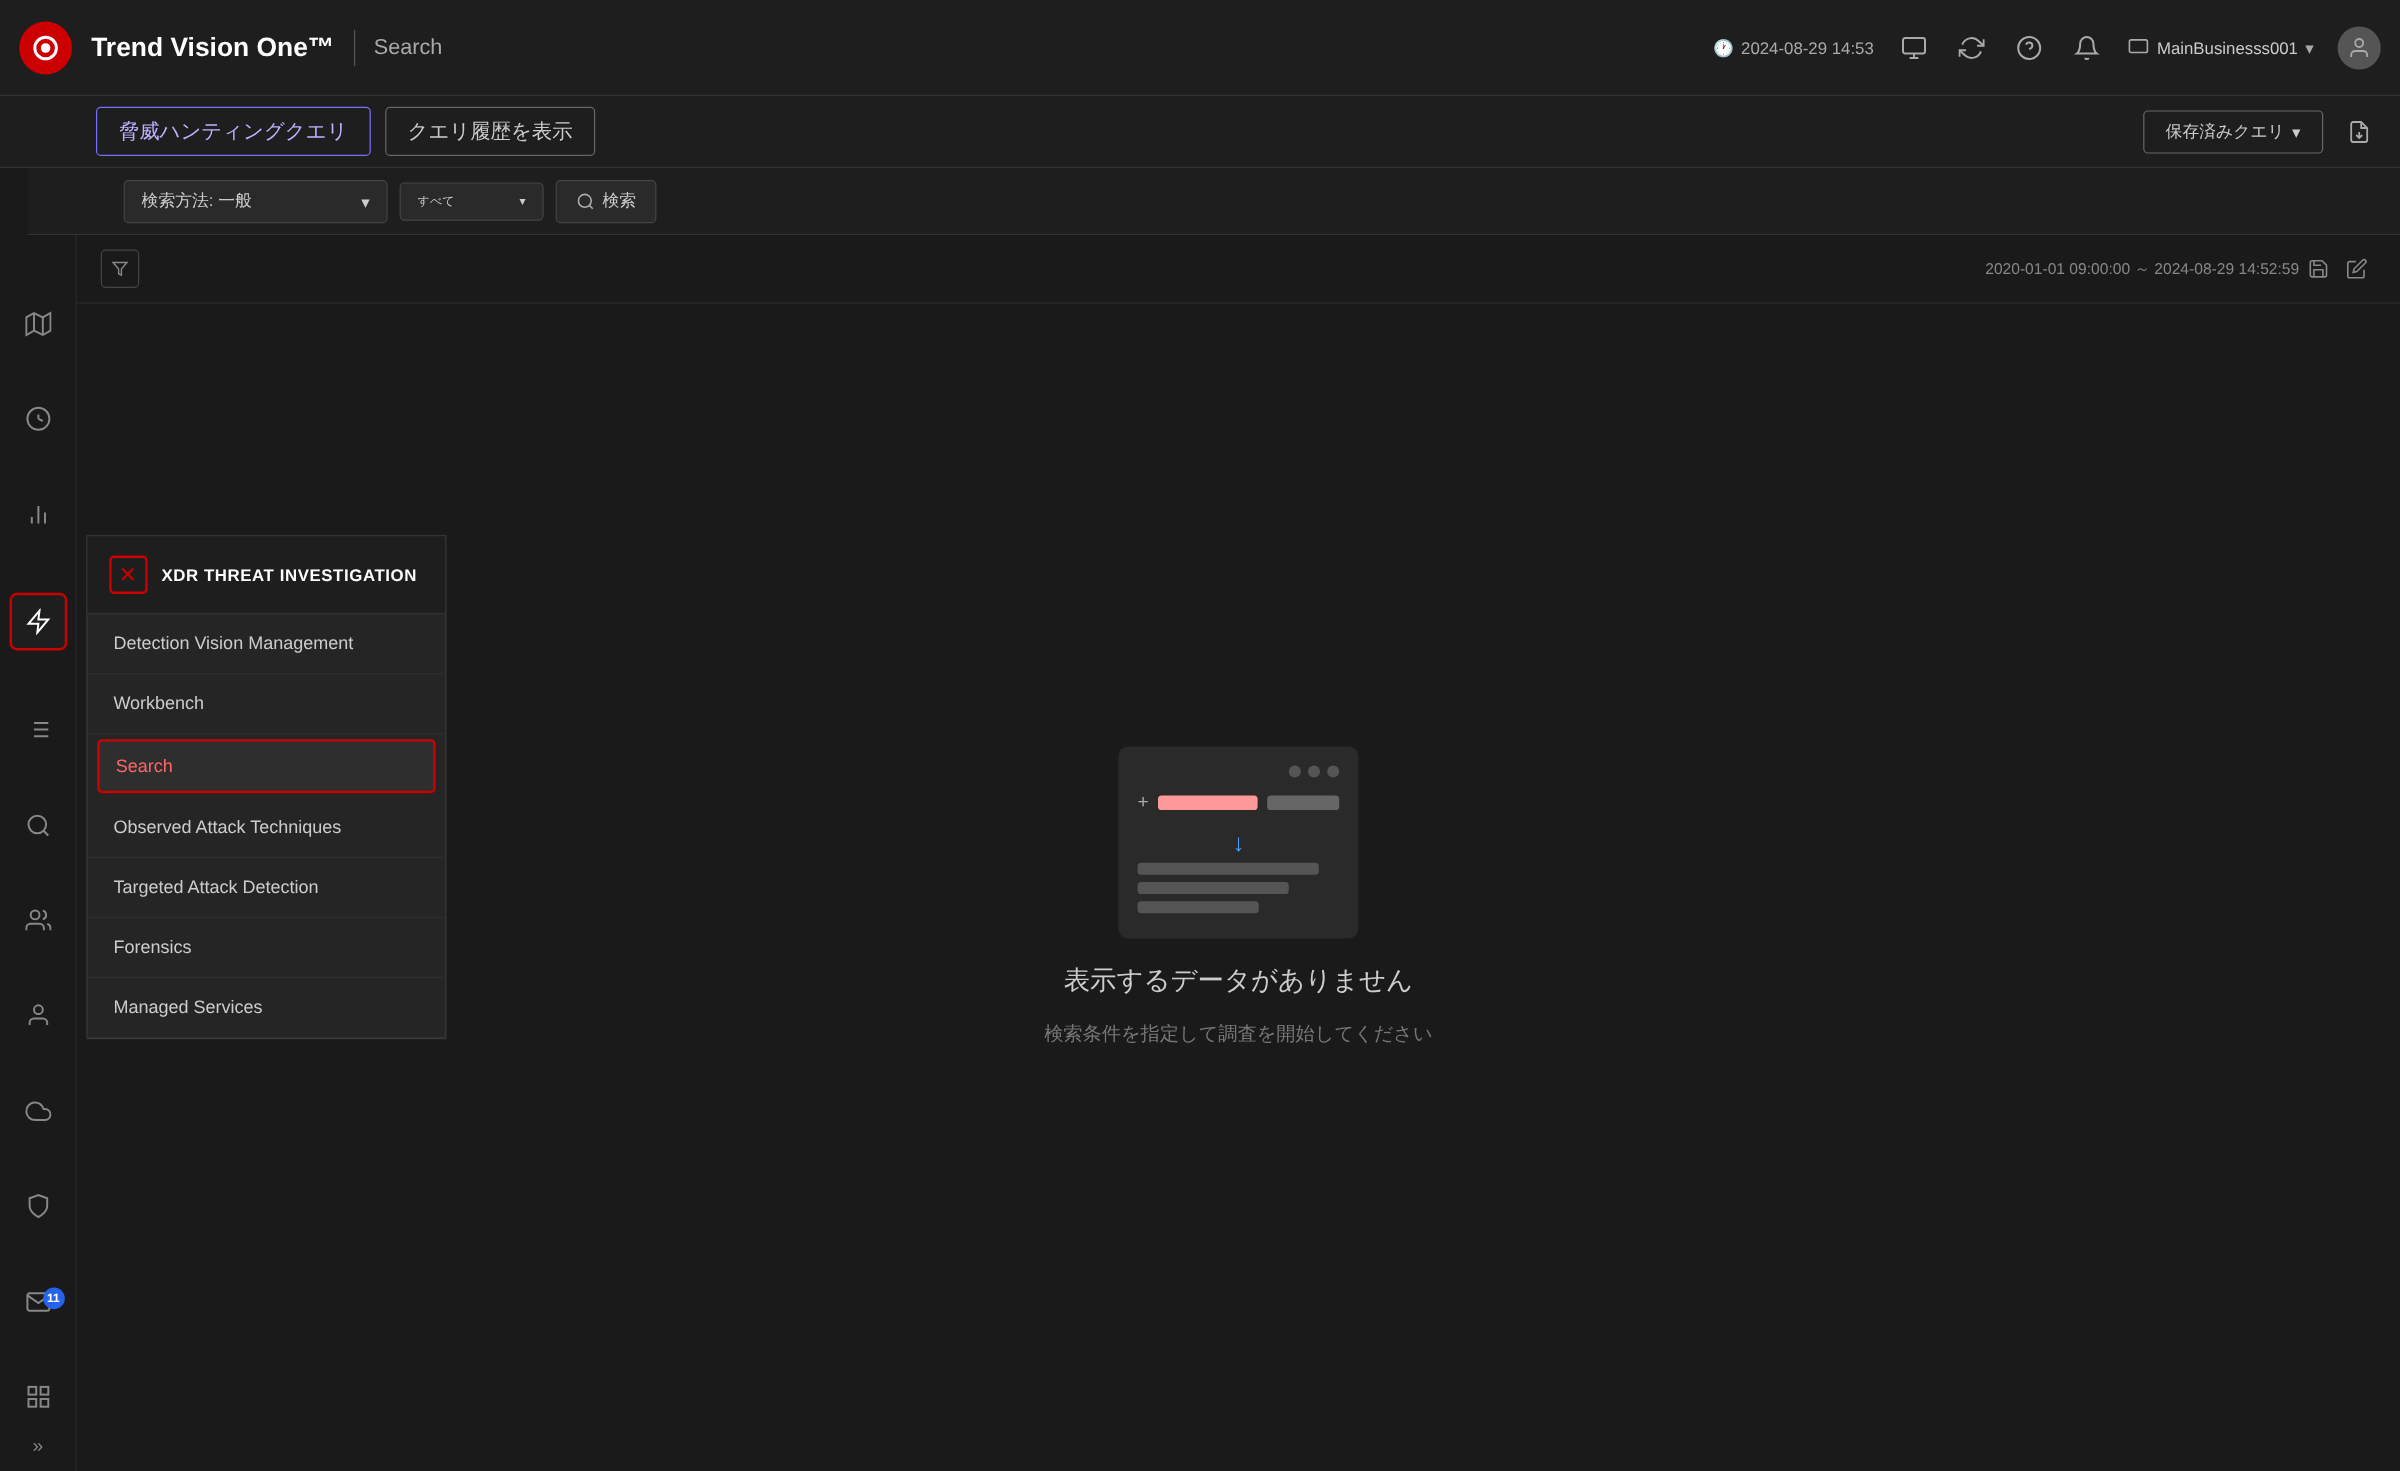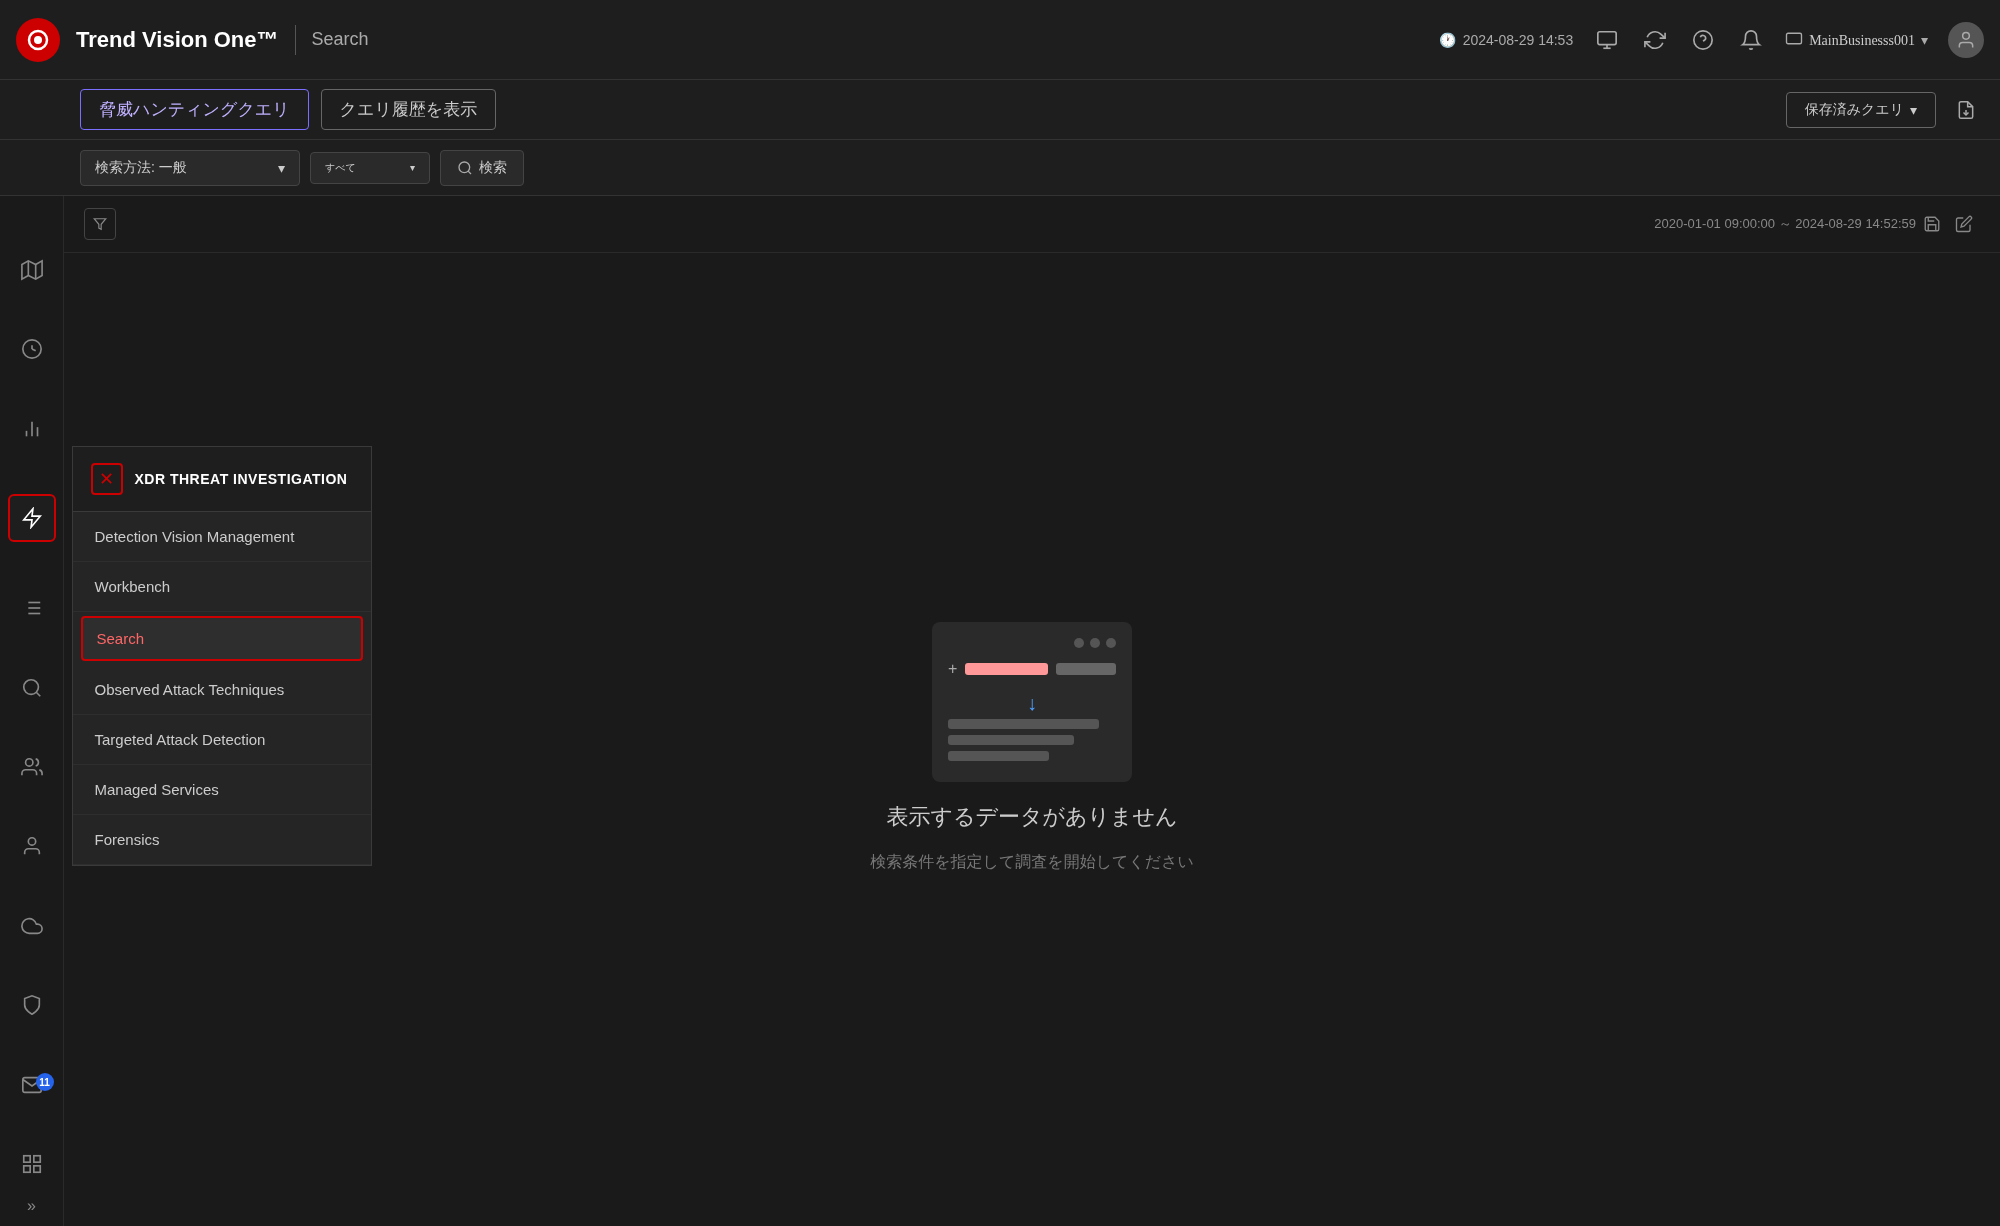--- a/index.html
+++ b/index.html
@@ -68,26 +68,25 @@
       height: 28px;
       display: flex;
       align-items: center;
       justify-content: center;
       color: #aaa;
       font-size: 18px;
       cursor: pointer;
     }
     .header-user {
       display: flex;
-      align-items: flex-end;
+      align-items: center;
       gap: 6px;
       color: #ccc;
       font-size: 14px;
       cursor: pointer;
-      font-family: Liberation Serif, serif;
     }
     .header-avatar {
       width: 36px;
       height: 36px;
       background: #555;
       border-radius: 50%;
       display: flex;
       align-items: center;
       justify-content: center;
       color: #ccc;
@@ -144,20 +143,21 @@
 
     
     .search-bar {
       display: flex;
       align-items: center;
       background: #1e1e1e;
       height: 56px;
       padding: 0 16px 0 80px;
       border-bottom: 1px solid #333;
       gap: 10px;
+      margin-left: 23px;
     }
     .search-method {
       display: flex;
       align-items: center;
       background: #2a2a2a;
       border: 1px solid #444;
       border-radius: 4px;
       padding: 8px 14px;
       font-size: 14px;
       color: #ccc;
@@ -601,24 +601,24 @@
         <div class="dropdown-item active">
           <span>Search</span>
         </div>
         <div class="dropdown-item">
           <span>Observed Attack Techniques</span>
         </div>
         <div class="dropdown-item">
           <span>Targeted Attack Detection</span>
         </div>
         <div class="dropdown-item">
+          <span>Forensics</span>
+        </div>
+        <div class="dropdown-item">
           <span>Managed Services</span>
-        </div>
-        <div class="dropdown-item">
-          <span>Forensics</span>
         </div>
       </div>
     </div>
 
     <div class="sidebar-item">
       <svg width="22" height="22" viewBox="0 0 24 24" fill="none" stroke="#888" stroke-width="1.8">
         <line x1="8" y1="6" x2="21" y2="6"></line>
         <line x1="8" y1="12" x2="21" y2="12"></line>
         <line x1="8" y1="18" x2="21" y2="18"></line>
         <line x1="3" y1="6" x2="3.01" y2="6"></line>

